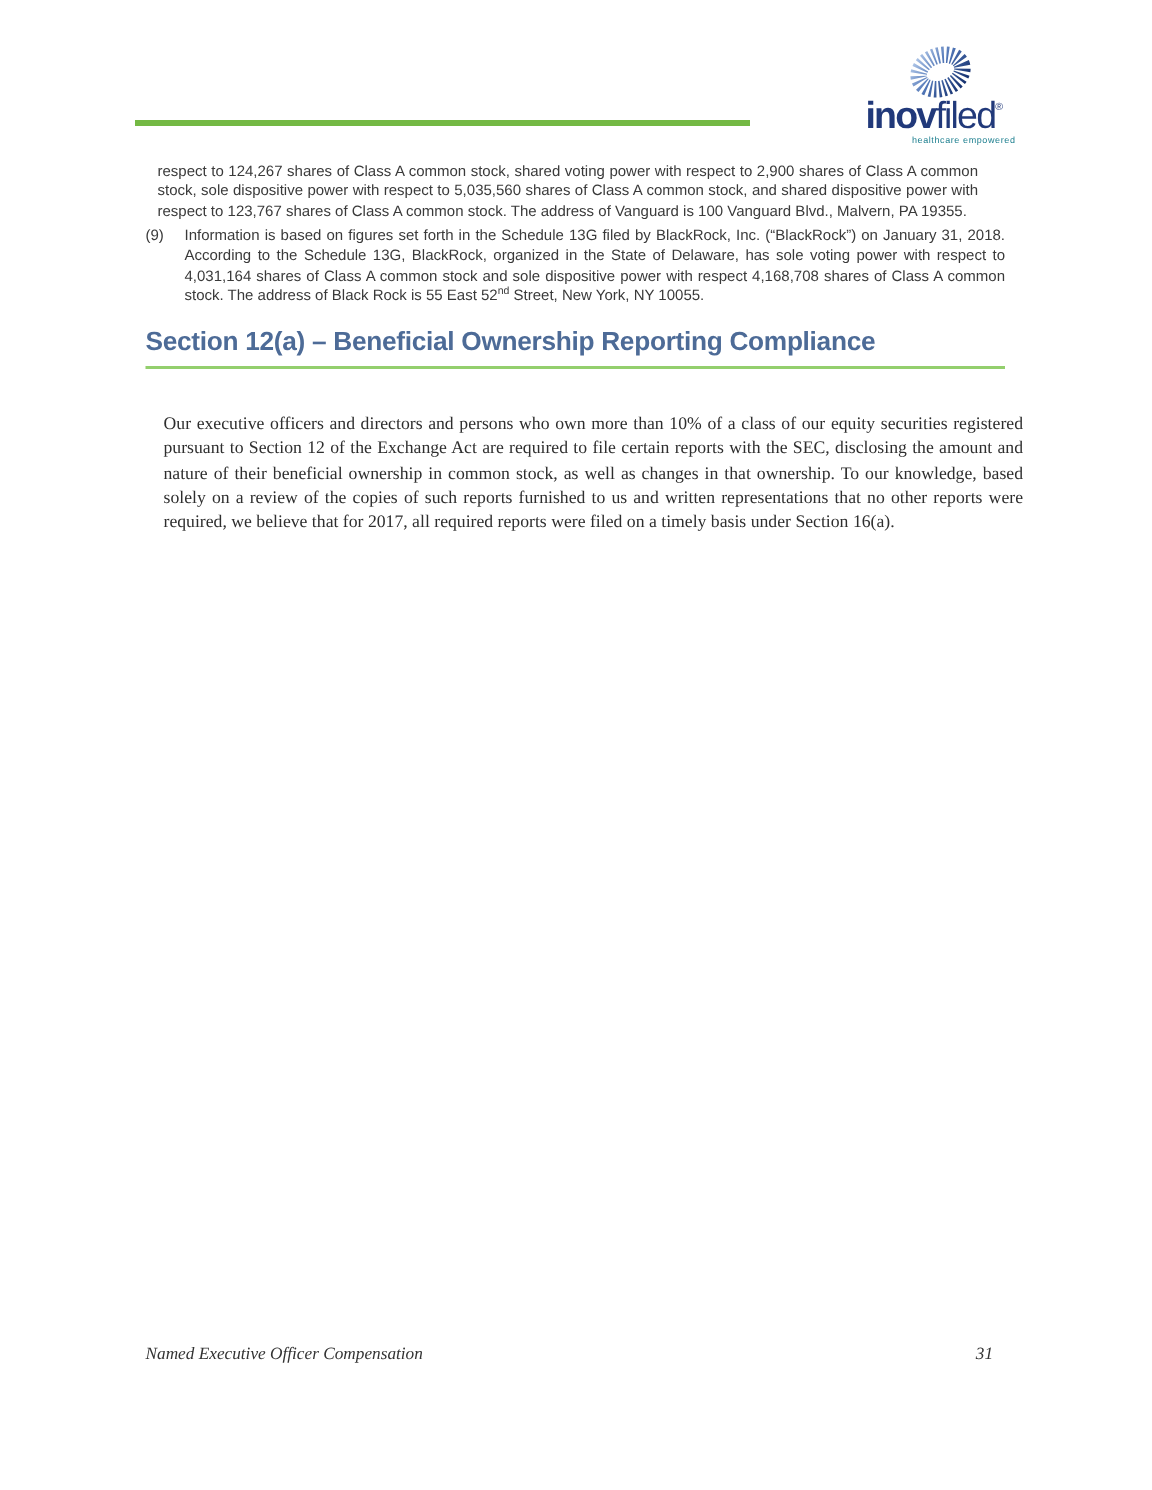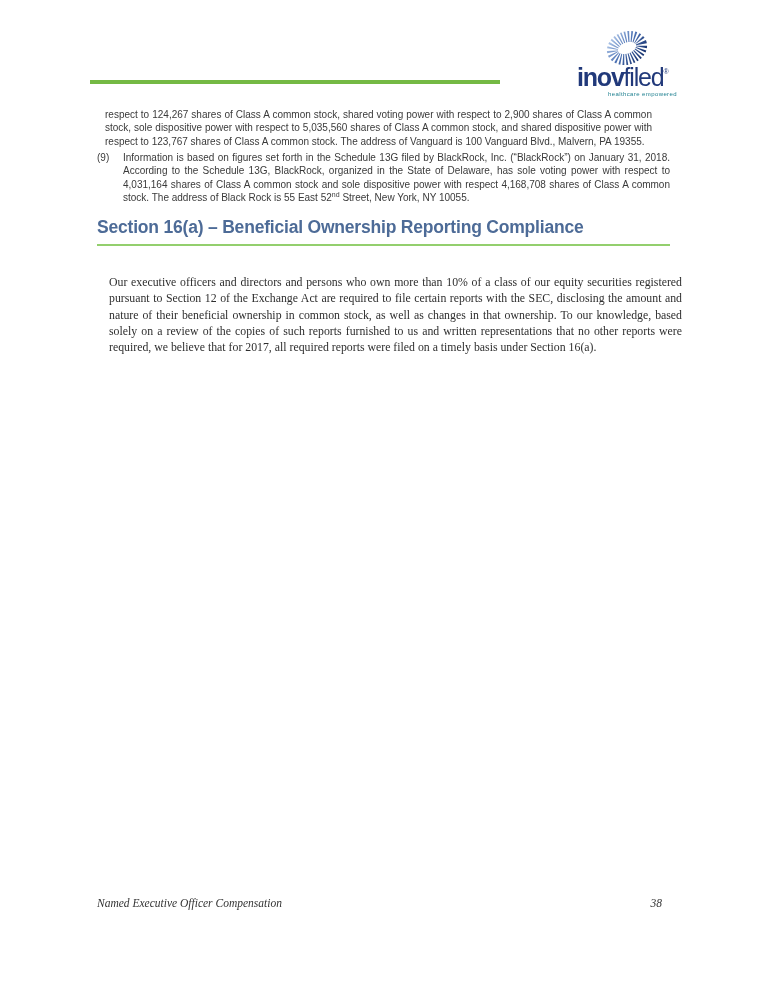--- a/index.html
+++ b/index.html
@@ -140,23 +140,23 @@
 
   <div class="fn-cont">respect to 124,267 shares of Class A common stock, shared voting power with respect to 2,900 shares of Class A common stock, sole dispositive power with respect to 5,035,560 shares of Class A common stock, and shared dispositive power with respect to 123,767 shares of Class A common stock. The address of Vanguard is 100 Vanguard Blvd., Malvern, PA 19355.</div>
 
   <div class="fn-item">
     <span class="fn-num">(9)</span>
     <div class="fn-body">
       <span>Information is based on figures set forth in the Schedule 13G filed by BlackRock, Inc. (“BlackRock”) on January 31, 2018. According to the Schedule 13G, BlackRock, organized in the State of Delaware, has sole voting power with respect to 4,031,164 shares of Class A common stock and sole dispositive power with respect 4,168,708 shares of Class A common stock. The address of Black Rock is 55 East 52</span><sup>nd</sup><span> Street, New York, NY 10055.</span>
     </div>
   </div>
 
-  <h1 class="heading">Section 16(a) – Beneficial Ownership Reporting Compliance</h1>
+  <h1 class="heading">Section 12(a) – Beneficial Ownership Reporting Compliance</h1>
   <div class="heading-rule"></div>
 
   <p class="body-text">Our executive officers and directors and persons who own more than 10% of a class of our equity securities registered pursuant to Section 12 of the Exchange Act are required to file certain reports with the SEC, disclosing the amount and nature of their beneficial ownership in common stock, as well as changes in that ownership. To our knowledge, based solely on a review of the copies of such reports furnished to us and written representations that no other reports were required, we believe that for 2017, all required reports were filed on a timely basis under Section 16(a).</p>
 
   <div class="footer">
     <span>Named Executive Officer Compensation</span>
-    <span>38</span>
+    <span>31</span>
   </div>
 
 </div>
 
 </body></html>

